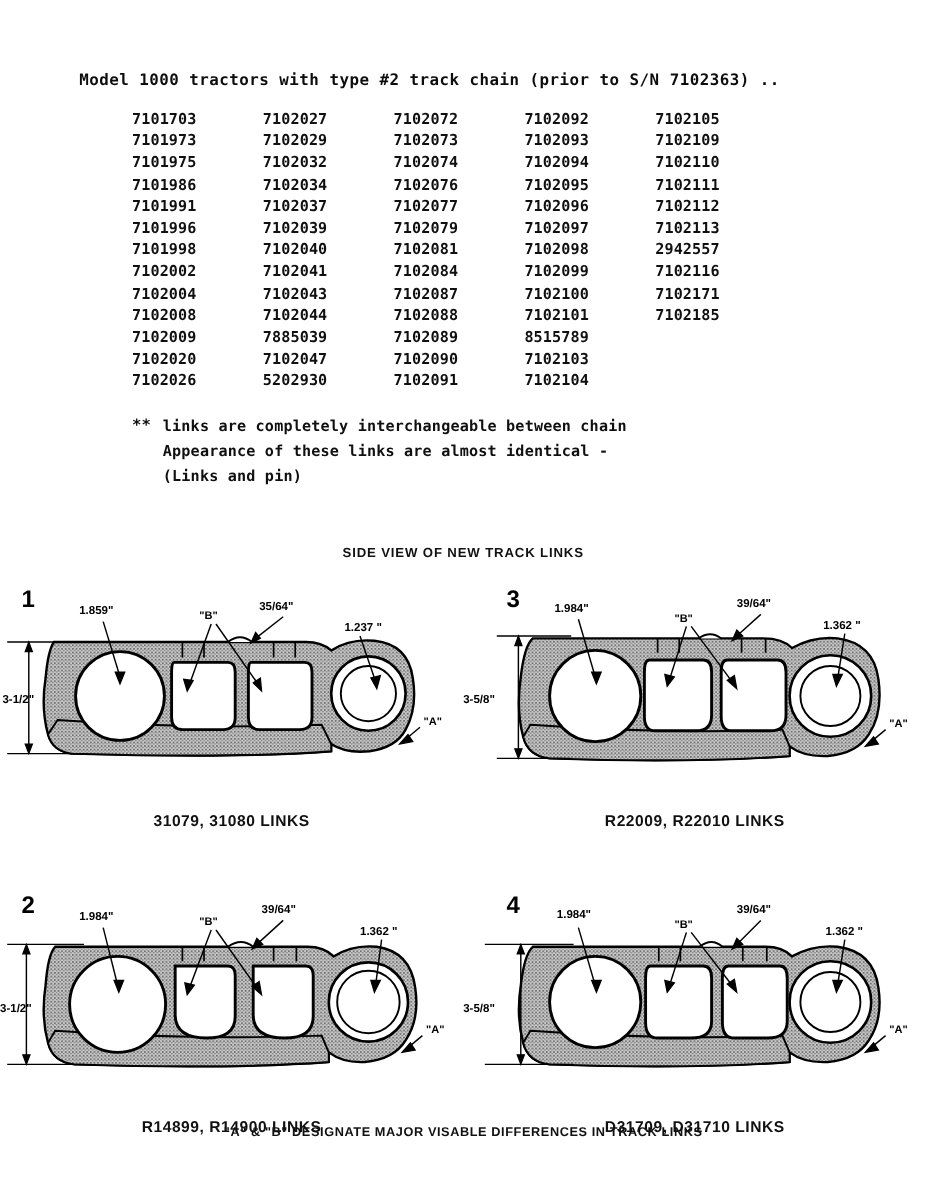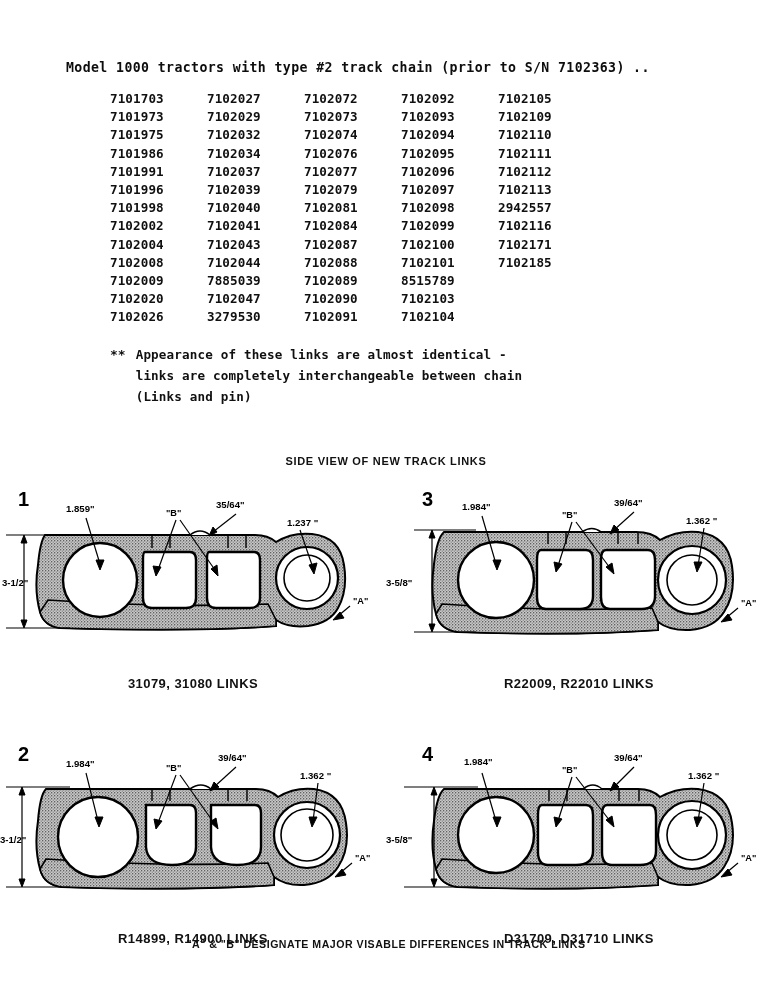--- a/index.html
+++ b/index.html
@@ -32,21 +32,21 @@
     white-space: nowrap;
     margin-top: 12px;
   }
 
   
   #serial-grid {
     position: absolute;
     left: 110px;
     top: 90px;
     display: flex;
-    gap: 0px;
+    gap: 12px;
   }
   .serial-col {
     width: 97px;
   }
   .serial-cell {
     font-family: "DejaVu Sans Mono", "Liberation Mono", monospace;
     font-weight: 700;
     font-size: 12.6px;
     line-height: 18.2px;
     letter-spacing: 0.1px;
@@ -187,21 +187,21 @@
       <div class="serial-cell">7102032</div>
       <div class="serial-cell">7102034</div>
       <div class="serial-cell">7102037</div>
       <div class="serial-cell">7102039</div>
       <div class="serial-cell">7102040</div>
       <div class="serial-cell">7102041</div>
       <div class="serial-cell">7102043</div>
       <div class="serial-cell">7102044</div>
       <div class="serial-cell">7885039</div>
       <div class="serial-cell">7102047</div>
-      <div class="serial-cell">3279530</div>
+      <div class="serial-cell">5202930</div>
     </div>
     <div class="serial-col">
       <div class="serial-cell">7102072</div>
       <div class="serial-cell">7102073</div>
       <div class="serial-cell">7102074</div>
       <div class="serial-cell">7102076</div>
       <div class="serial-cell">7102077</div>
       <div class="serial-cell">7102079</div>
       <div class="serial-cell">7102081</div>
       <div class="serial-cell">7102084</div>
@@ -236,22 +236,22 @@
       <div class="serial-cell">2942557</div>
       <div class="serial-cell">7102116</div>
       <div class="serial-cell">7102171</div>
       <div class="serial-cell">7102185</div>
     </div>
   </div>
 
 <div id="footnote">
   <div id="footnote-marker">**</div>
   <div id="footnote-lines">
+      <div class="footnote-line">links are completely interchangeable between chain</div>
       <div class="footnote-line">Appearance of these links are almost identical -</div>
-      <div class="footnote-line">links are completely interchangeable between chain</div>
       <div class="footnote-line">(Links and pin)</div>
     </div>
 </div>
 
 <div id="section-heading">SIDE VIEW OF NEW TRACK LINKS</div>
 
 <div class="figure" id="figure-1">
   <svg viewBox="0 0 386 200" xmlns="http://www.w3.org/2000/svg">
     <defs>
       <pattern id="hatch1" width="3" height="3" patternUnits="userSpaceOnUse">

